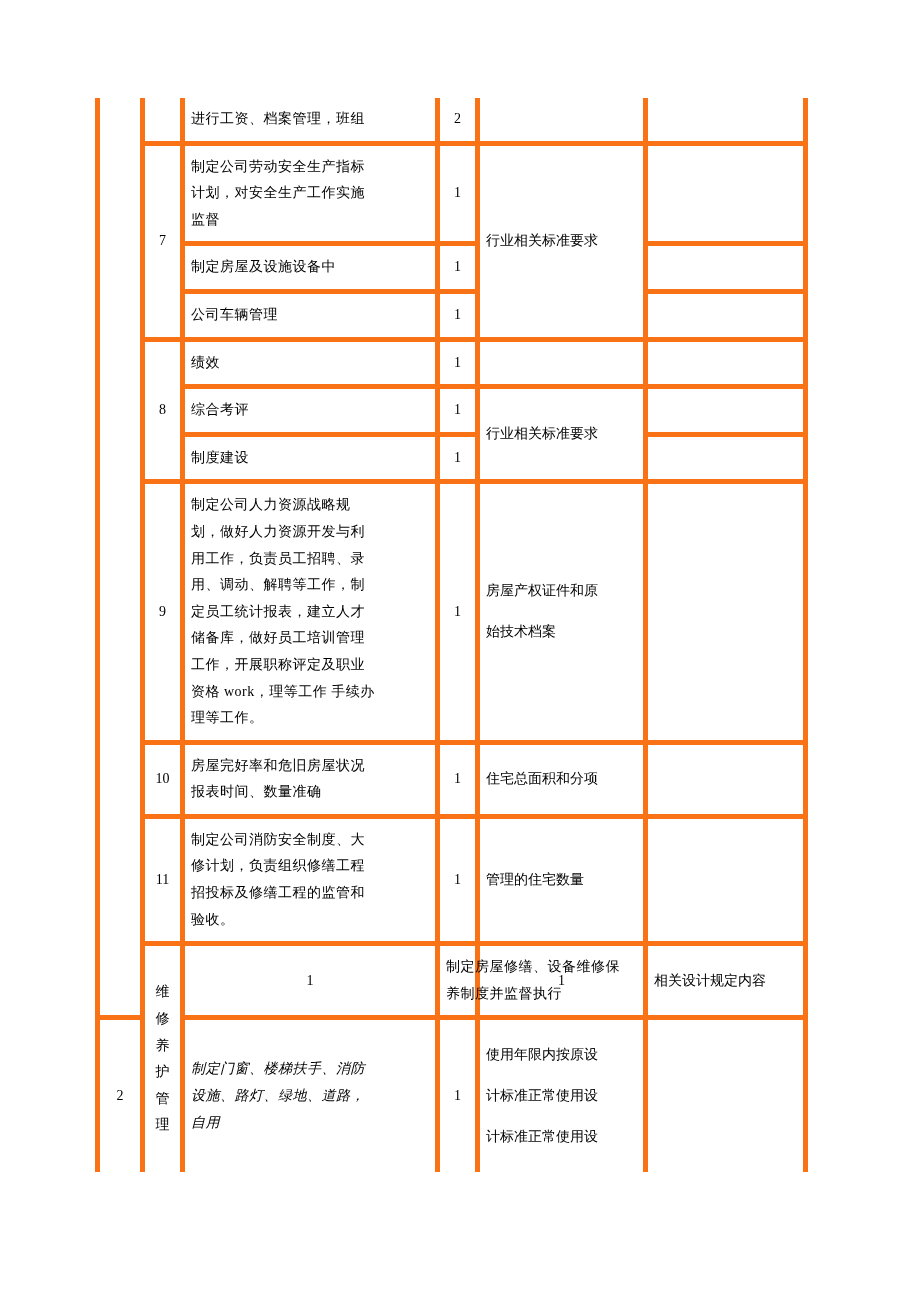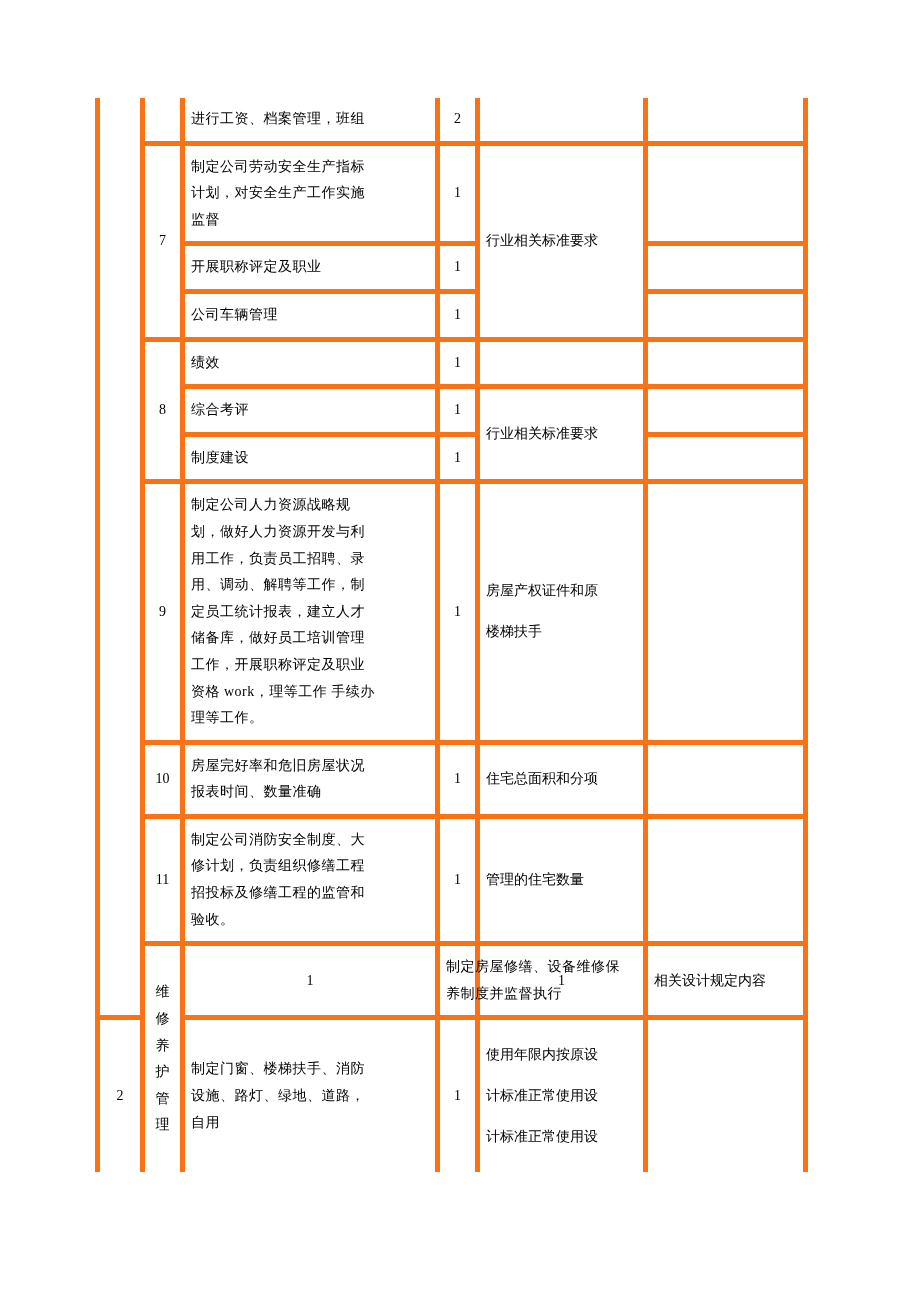--- a/index.html
+++ b/index.html
@@ -86,21 +86,21 @@
     <p>制定公司劳动安全生产指标</p>
     <p>计划，对安全生产工作实施</p>
     <p>监督</p>
   </td>
   <td class="c"><span>1</span></td>
   <td class="note" rowspan="3"><span>行业相关标准要求</span></td>
   <td></td>
 </tr>
 <tr>
   <td class="desc">
-    <p>开展职称评定及职业</p>
+    <p>制定房屋及设施设备中</p>
   </td>
   <td class="c"><span>1</span></td>
   <td></td>
 </tr>
 <tr>
   <td class="desc">
     <p>公司车辆管理</p>
   </td>
   <td class="c"><span>1</span></td>
   <td></td>
@@ -140,21 +140,21 @@
     <p>用、调动、解聘等工作，制</p>
     <p>定员工统计报表，建立人才</p>
     <p>储备库，做好员工培训管理</p>
     <p>工作，开展职称评定及职业</p>
     <p>资格 work，理等工作 手续办</p>
     <p>理等工作。</p>
   </td>
   <td class="c"><span>1</span></td>
   <td class="note">
     <p>房屋产权证件和原</p>
-    <p>楼梯扶手</p>
+    <p>始技术档案</p>
   </td>
   <td></td>
 </tr>
 
 <tr>
   <td class="c"><span>10</span></td>
   <td class="desc">
     <p>房屋完好率和危旧房屋状况</p>
     <p>报表时间、数量准确</p>
   </td>
@@ -187,21 +187,21 @@
     <p>制定房屋修缮、设备维修保</p>
     <p>养制度并监督执行</p>
   </td>
   <td class="c"><span>1</span></td>
   <td class="note"><span>相关设计规定内容</span></td>
   <td></td>
 </tr>
 
 <tr>
   <td class="c" style="border-bottom:none;"><span>2</span></td>
-  <td class="desc" style="border-bottom:none;">
+  <td class="desc" style="border-bottom:none;font-style:italic;">
     <p>制定门窗、楼梯扶手、消防</p>
     <p>设施、路灯、绿地、道路，</p>
     <p>自用</p>
   </td>
   <td class="c" style="border-bottom:none;"><span>1</span></td>
   <td class="note" style="border-bottom:none;">
     <p>使用年限内按原设</p>
     <p>计标准正常使用设</p>
     <p>计标准正常使用设</p>
   </td>

